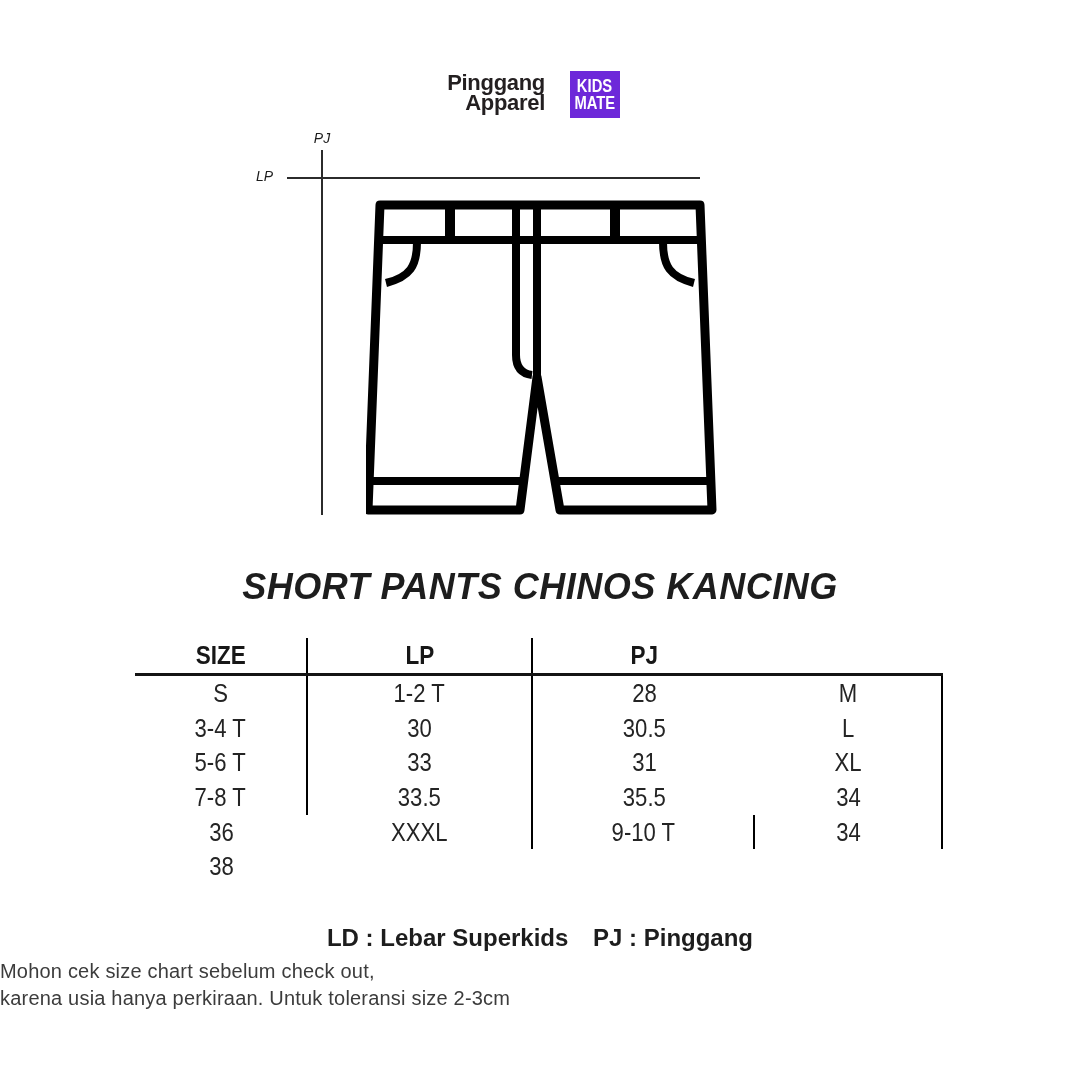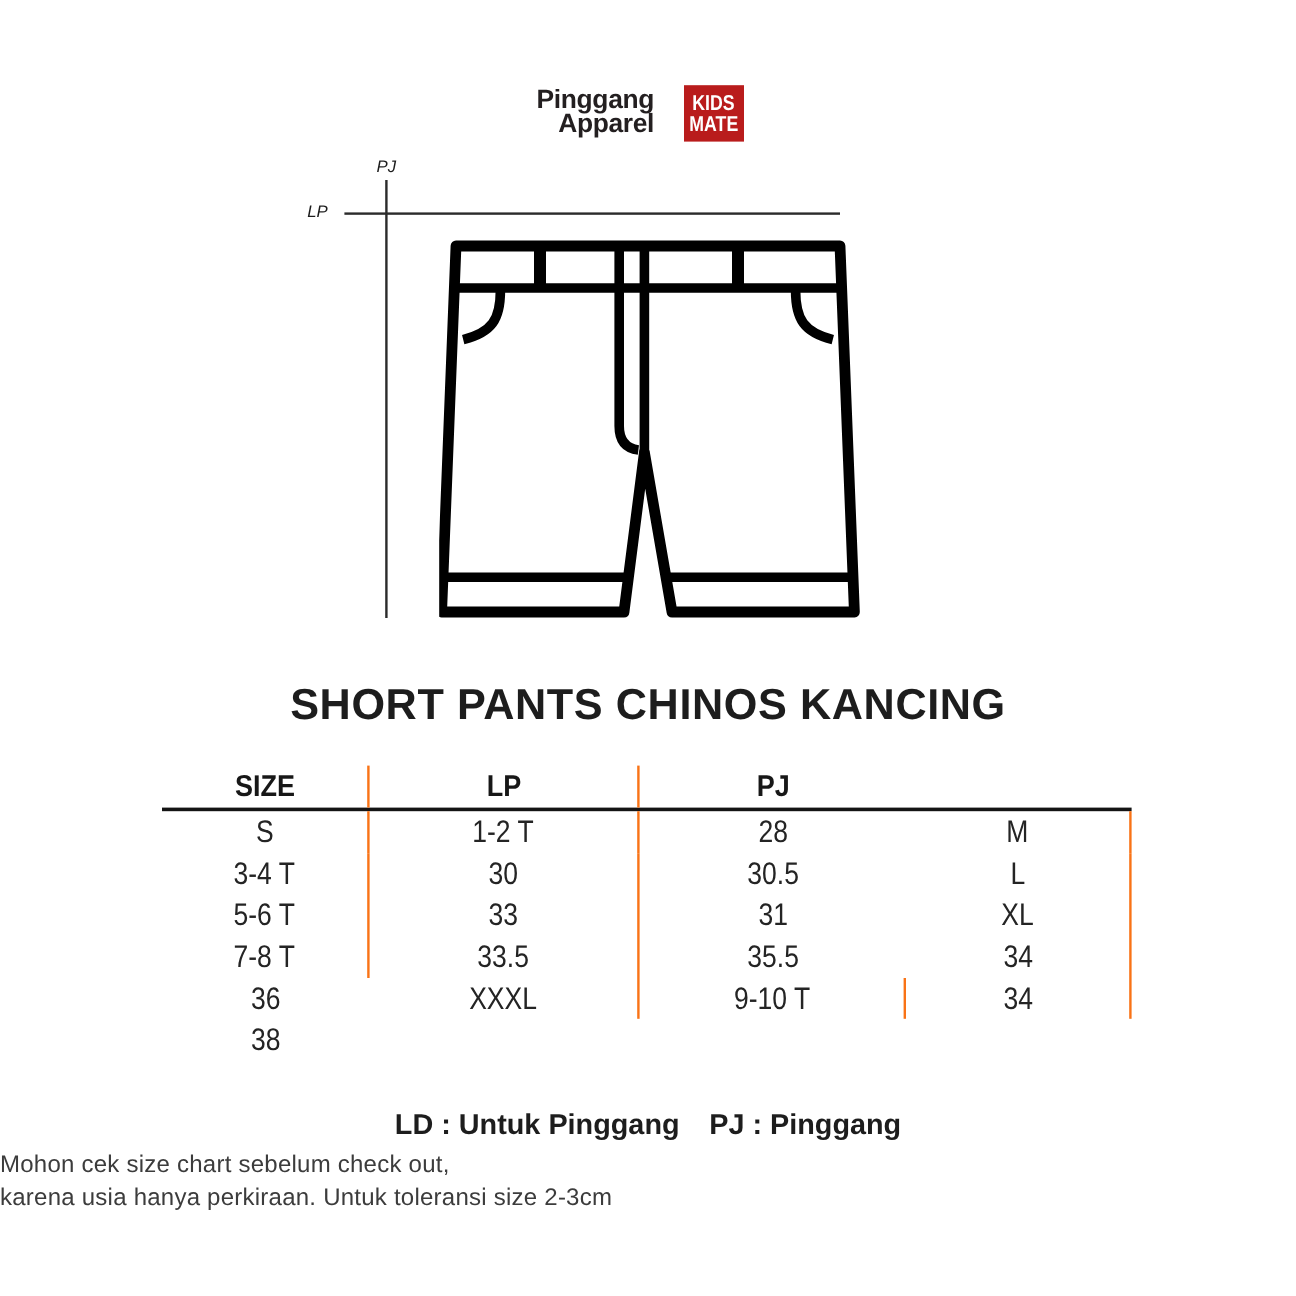--- a/index.html
+++ b/index.html
@@ -6,56 +6,56 @@
   .canvas{
     position:relative;width:1080px;height:1080px;background:#ffffff;
     font-family:"Liberation Sans",sans-serif;color:#1c1c1c;overflow:hidden;margin:0 auto;
   }
   
   .brand-name{
     position:absolute;left:330px;top:73px;width:215px;text-align:right;
     font-size:22px;font-weight:700;line-height:20px;color:#231f20;letter-spacing:-0.3px;
   }
   .brand-logo{
-    position:absolute;left:570px;top:71px;width:50px;height:47px;background:#b91c1c;
+    position:absolute;left:570px;top:71px;width:50px;height:47px;background:#6d28d9;
     color:#ffffff;display:flex;flex-direction:column;align-items:center;justify-content:center;
   }
   .brand-logo .logo-line{
     font-size:18px;line-height:16.5px;font-weight:700;transform:scaleX(0.82);letter-spacing:0px;
   }
   
   .dim-label{position:absolute;font-size:14px;font-style:italic;font-weight:500;color:#1c1c1c;}
   .pj-label{left:300px;top:130px;width:44px;text-align:center;}
   .lp-label{left:256px;top:168px;}
   .pj-line{position:absolute;left:321px;top:150px;width:2px;height:365px;background:#2b2b2b;}
   .lp-line{position:absolute;left:287px;top:177px;width:413px;height:2px;background:#2b2b2b;}
   .shorts-svg{position:absolute;left:366px;top:200px;width:352px;height:316px;}
   
   .title{
     position:absolute;left:0;top:566px;width:1080px;text-align:center;
-    font-size:36px;font-weight:700;letter-spacing:0.5px;color:#1d1d1d;
+    font-size:36px;font-weight:700;letter-spacing:0.5px;color:#1d1d1d;font-style:italic;
   }
   
   .size-table{position:absolute;left:135px;top:638px;width:808px;}
   .thead{
     display:grid;grid-template-columns:173px 225px 222px 188px;
     height:35px;border-bottom:3px solid #141414;
   }
   .tbody{
     display:grid;grid-template-columns:173px 225px 222px 188px;
     grid-auto-rows:34.7px;
   }
   .th,.td{
     display:flex;align-items:center;justify-content:center;
   }
   .th{font-size:25px;font-weight:700;color:#171717;}
   .td{font-size:26px;font-weight:400;color:#242424;}
   .th span{transform:scaleX(0.9);}
   .td span{transform:scaleX(0.85);white-space:nowrap;}
-  .col-divider{border-right:2px solid #f97316;}
+  .col-divider{border-right:2px solid #000000;}
   
   .legend{
     position:absolute;left:0;top:924px;width:1080px;text-align:center;
     font-size:24px;font-weight:700;color:#1d1d1d;
   }
   .legend .legend-part{margin:0 9px;}
   .notes{
     position:absolute;left:0;top:958px;width:1080px;text-align:left;
     font-size:20px;font-weight:400;line-height:27px;color:#3c3c3c;letter-spacing:0.2px;
   }
@@ -178,21 +178,21 @@
       <div class="td col-divider">
           <span>34</span>
         </div>
       <div class="td">
           <span>38</span>
         </div>
     </div>
   </div>
 
   <div class="legend">
-    <span class="legend-part">LD : Untuk Pinggang</span>
+    <span class="legend-part">LD : Lebar Superkids</span>
     <span class="legend-part">PJ : Pinggang</span>
   </div>
   <div class="notes">
     <div>Mohon cek size chart sebelum check out,</div>
     <div>karena usia hanya perkiraan. Untuk toleransi size 2-3cm</div>
   </div>
 
 </div>
 
 </body></html>

